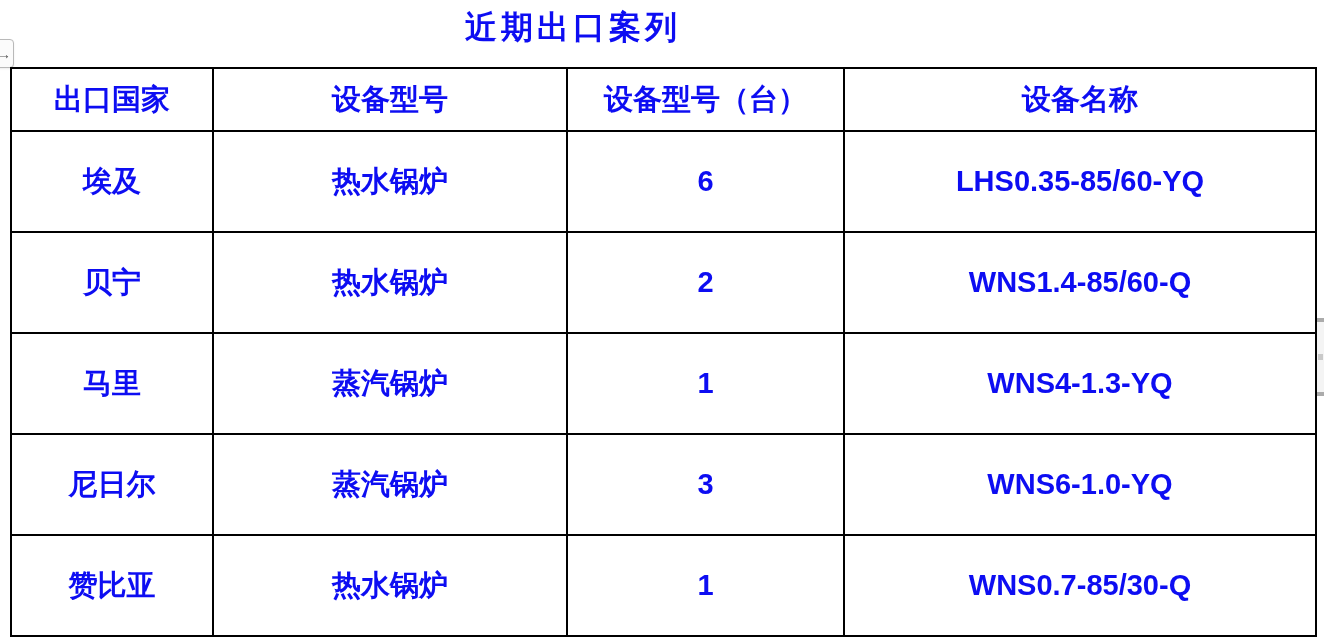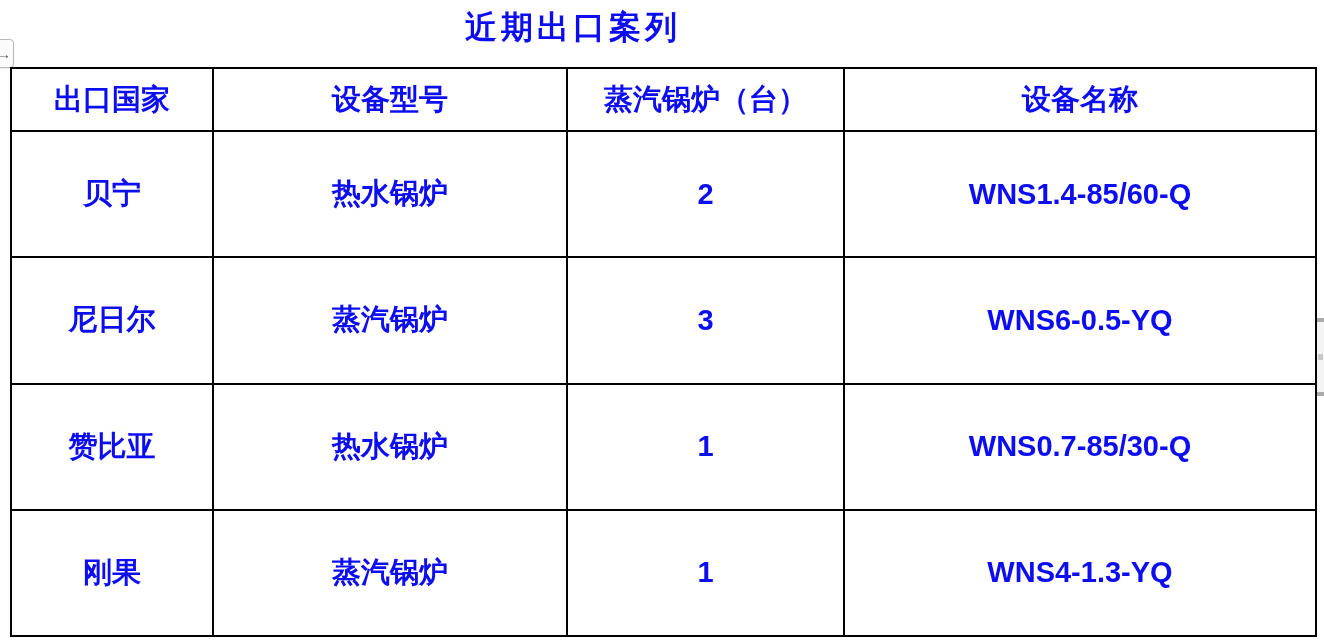--- a/index.html
+++ b/index.html
@@ -92,48 +92,54 @@
     <colgroup>
       <col class="c1">
         <col class="c2">
         <col class="c3">
         <col class="c4">
     </colgroup>
     <thead>
       <tr>
         <th>出口国家</th>
         <th>设备型号</th>
-        <th>蒸汽锅炉（台）</th>
+        <th>设备型号（台）</th>
         <th>设备名称</th>
       </tr>
     </thead>
     <tbody>
+      <tr>
+        <td>埃及</td>
+        <td>热水锅炉</td>
+        <td>6</td>
+        <td>LHS0.35-85/60-YQ</td>
+      </tr>
       <tr>
         <td>贝宁</td>
         <td>热水锅炉</td>
         <td>2</td>
         <td>WNS1.4-85/60-Q</td>
       </tr>
       <tr>
+        <td>马里</td>
+        <td>蒸汽锅炉</td>
+        <td>1</td>
+        <td>WNS4-1.3-YQ</td>
+      </tr>
+      <tr>
         <td>尼日尔</td>
         <td>蒸汽锅炉</td>
         <td>3</td>
-        <td>WNS6-0.5-YQ</td>
+        <td>WNS6-1.0-YQ</td>
       </tr>
       <tr>
         <td>赞比亚</td>
         <td>热水锅炉</td>
         <td>1</td>
         <td>WNS0.7-85/30-Q</td>
-      </tr>
-      <tr>
-        <td>刚果</td>
-        <td>蒸汽锅炉</td>
-        <td>1</td>
-        <td>WNS4-1.3-YQ</td>
       </tr>
     </tbody>
   </table>
 
   <div class="scrollbar-fragment">
     <div class="thumb-mark"></div>
   </div>
 
 </div>
 

